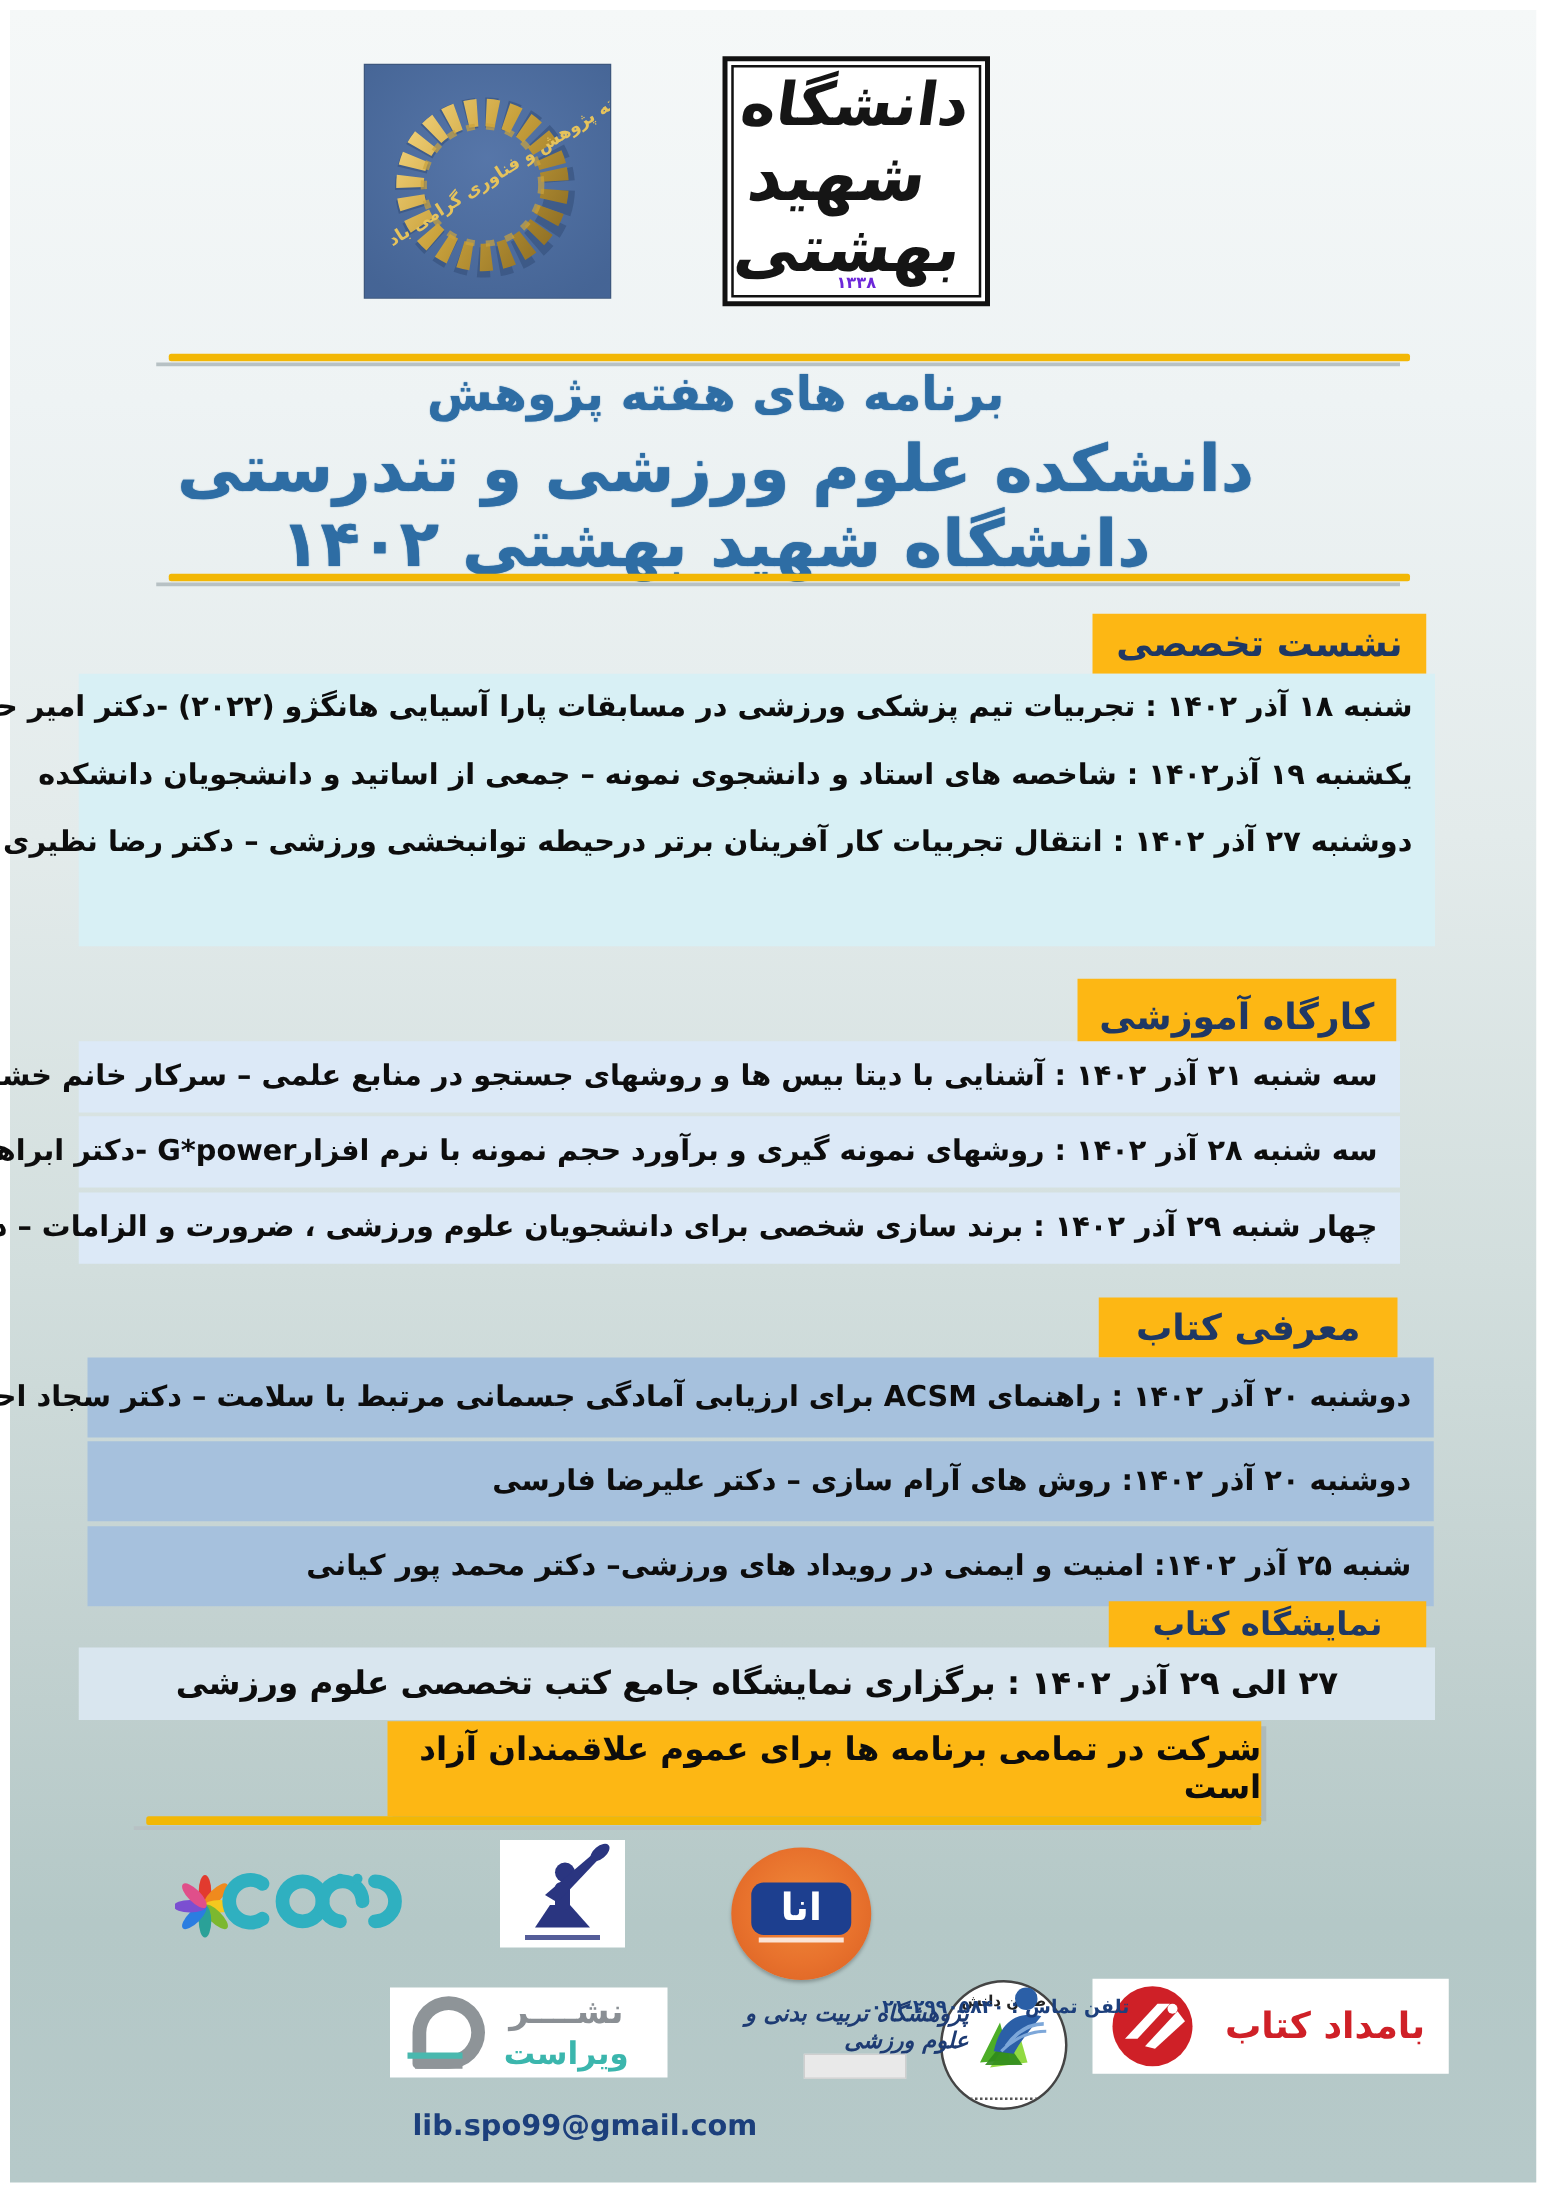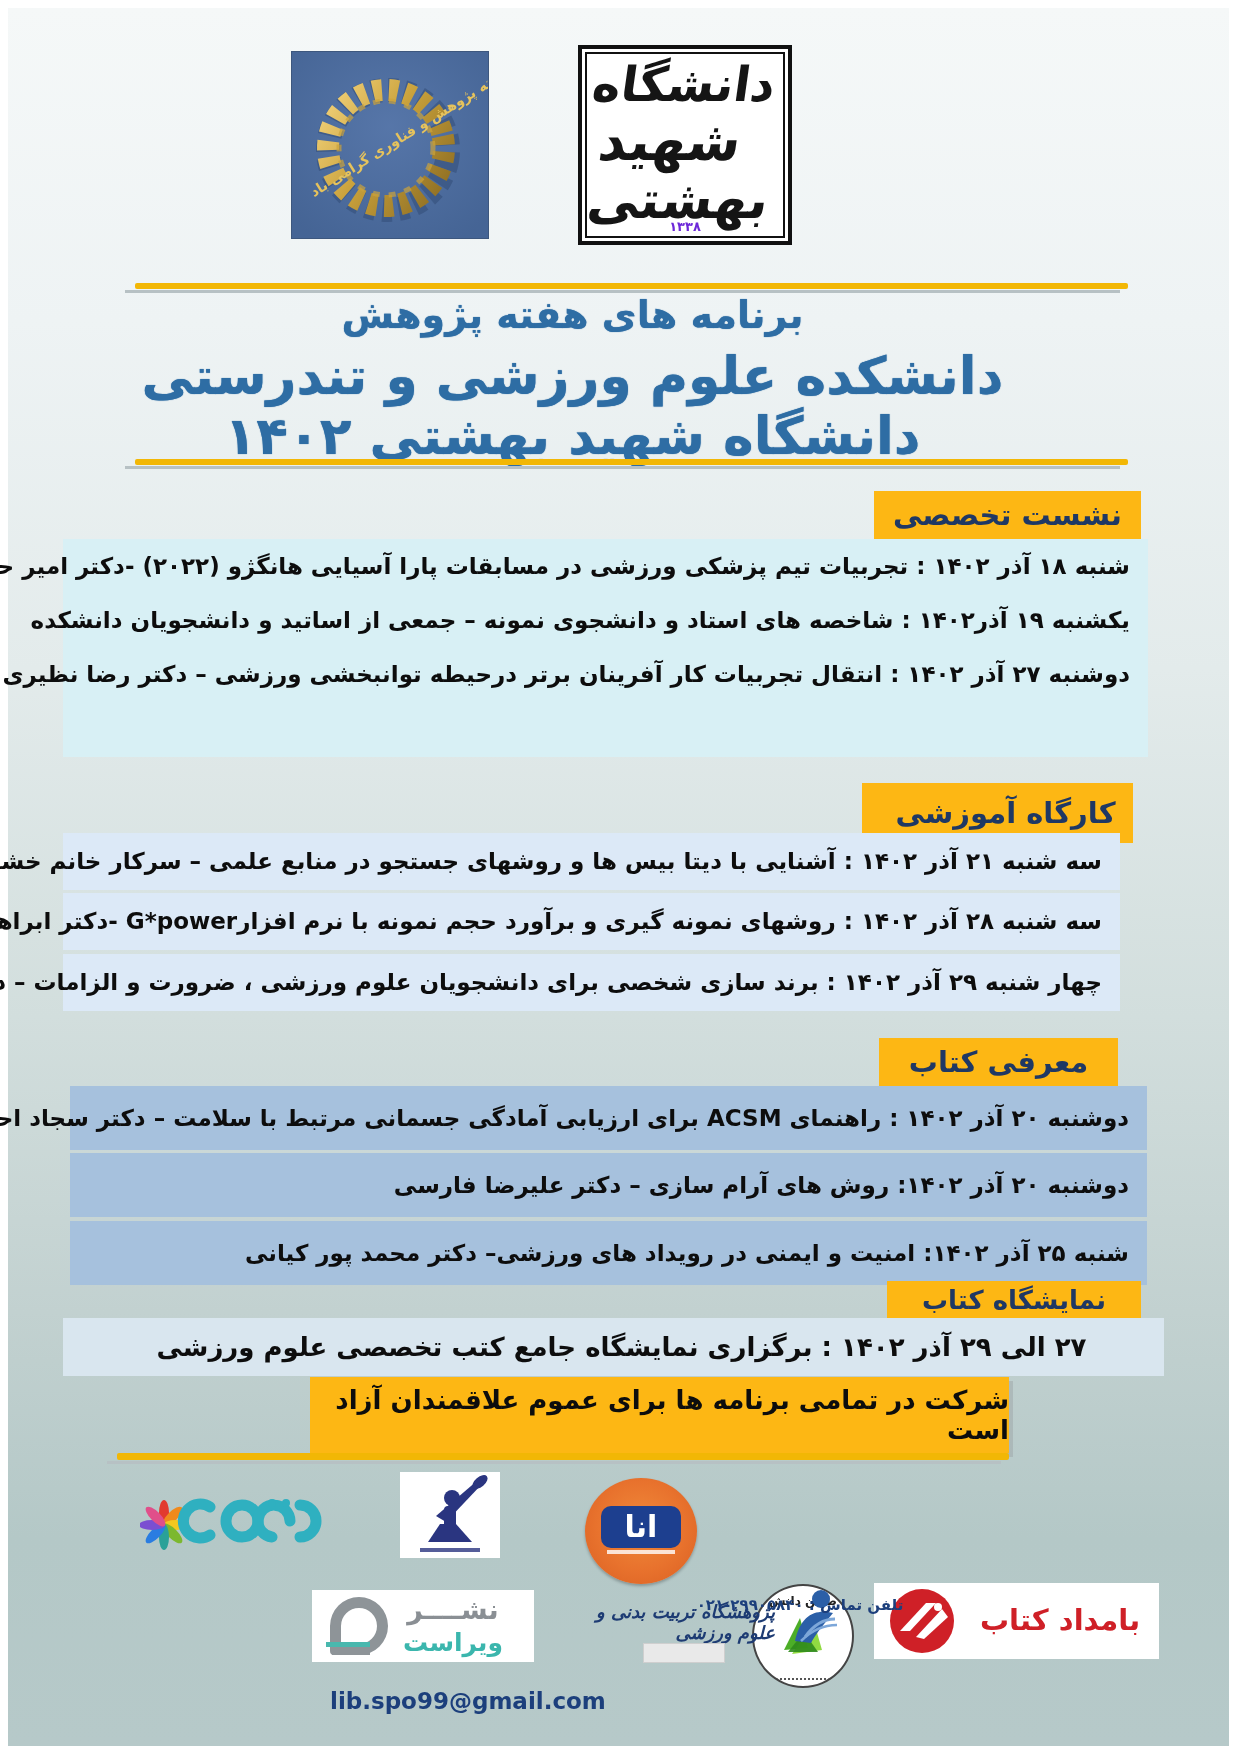--- a/index.html
+++ b/index.html
@@ -90,40 +90,40 @@
 <div class="abs rule-shadow" style="left:125px;top:466px;width:995px;"></div>
 <div class="abs rule" style="left:135px;top:459px;width:993px;"></div>
 
 <div class="abs chip" style="left:874px;top:491px;width:267px;height:48px;">نشست تخصصی</div>
 <div class="abs" style="left:63px;top:539px;width:1085px;height:218px;background:#D8F0F5;">
   <div class="row" style="line-height:54px;">شنبه ۱۸ آذر ۱۴۰۲ : تجربیات تیم پزشکی ورزشی در مسابقات پارا آسیایی هانگژو (۲۰۲۲) -دکتر امیر حسین براتی</div>
   <div class="row" style="line-height:54px;">یکشنبه ۱۹ آذر۱۴۰۲ : شاخصه های استاد و دانشجوی نمونه – جمعی از اساتید  و دانشجویان دانشکده</div>
   <div class="row" style="line-height:54px;">دوشنبه ۲۷ آذر ۱۴۰۲ : انتقال تجربیات کار آفرینان برتر درحیطه توانبخشی ورزشی – دکتر رضا نظیری</div>
 </div>
 
-<div class="abs chip" style="left:862px;top:783px;width:255px;height:60px;padding-left:16px;">کارگاه آموزشی</div>
+<div class="abs chip" style="left:862px;top:783px;width:255px;height:60px;">کارگاه آموزشی</div>
 <div class="abs" style="left:63px;top:833px;width:1057px;height:178px;">
   <div class="row" style="line-height:57px;background:#DCE9F7;height:57px;">سه شنبه ۲۱ آذر ۱۴۰۲ : آشنایی با دیتا بیس ها و روشهای جستجو در منابع علمی – سرکار خانم خشنودی</div>
   <div class="row" style="line-height:57px;background:#DCE9F7;height:57px;margin-top:3px;">سه شنبه ۲۸ آذر ۱۴۰۲ : روشهای نمونه گیری و برآورد حجم نمونه با نرم افزارG*power -دکتر ابراهیم متشرعی</div>
   <div class="row" style="line-height:57px;background:#DCE9F7;height:57px;margin-top:4px;">چهار شنبه ۲۹ آذر ۱۴۰۲ :  برند سازی شخصی برای دانشجویان علوم ورزشی ، ضرورت و الزامات – دکتر علی افروزه</div>
 </div>
 
 <div class="abs chip" style="left:879px;top:1038px;width:239px;height:48px;">معرفی  کتاب</div>
 <div class="abs band" style="left:70px;top:1086px;width:1077px;height:64px;background:#A6C1DD;">
   <div class="row" style="width:100%;">دوشنبه ۲۰ آذر ۱۴۰۲ : راهنمای ACSM  برای ارزیابی آمادگی جسمانی مرتبط با سلامت – دکتر سجاد احمدی زاد</div>
 </div>
 <div class="abs band" style="left:70px;top:1153px;width:1077px;height:64px;background:#A6C1DD;">
   <div class="row" style="width:100%;">دوشنبه ۲۰ آذر ۱۴۰۲:  روش های آرام سازی – دکتر علیرضا فارسی</div>
 </div>
 <div class="abs band" style="left:70px;top:1221px;width:1077px;height:64px;background:#A6C1DD;">
   <div class="row" style="width:100%;padding-left:28px;">شنبه ۲۵ آذر ۱۴۰۲:  امنیت و ایمنی در رویداد های ورزشی– دکتر محمد پور کیانی</div>
 </div>
 
 <div class="abs chip" style="left:887px;top:1281px;width:254px;height:37px;font-size:26px;">نمایشگاه کتاب</div>
-<div class="abs band" style="left:63px;top:1318px;width:1085px;height:58px;background:#D9E6EF;justify-content:center;padding-left:16px;">
+<div class="abs band" style="left:63px;top:1318px;width:1085px;height:58px;background:#D9E6EF;justify-content:center;">
   <div class="row" style="padding-right:0;font-size:26px;">۲۷ الی ۲۹ آذر ۱۴۰۲ : برگزاری نمایشگاه جامع کتب تخصصی علوم ورزشی</div>
 </div>
 
 <div class="abs banner" style="left:310px;top:1377px;width:699px;height:76px;">شرکت در تمامی  برنامه ها برای عموم علاقمندان آزاد است</div>
 
 <div class="abs rule-shadow" style="left:107px;top:1461px;width:894px;"></div>
 <div class="abs rule" style="left:117px;top:1453px;width:892px;height:7px;"></div>
 
 <div class="abs" style="left:140px;top:1487px;width:195px;height:72px;">
   <svg width="195" height="72" viewBox="0 0 195 72">

